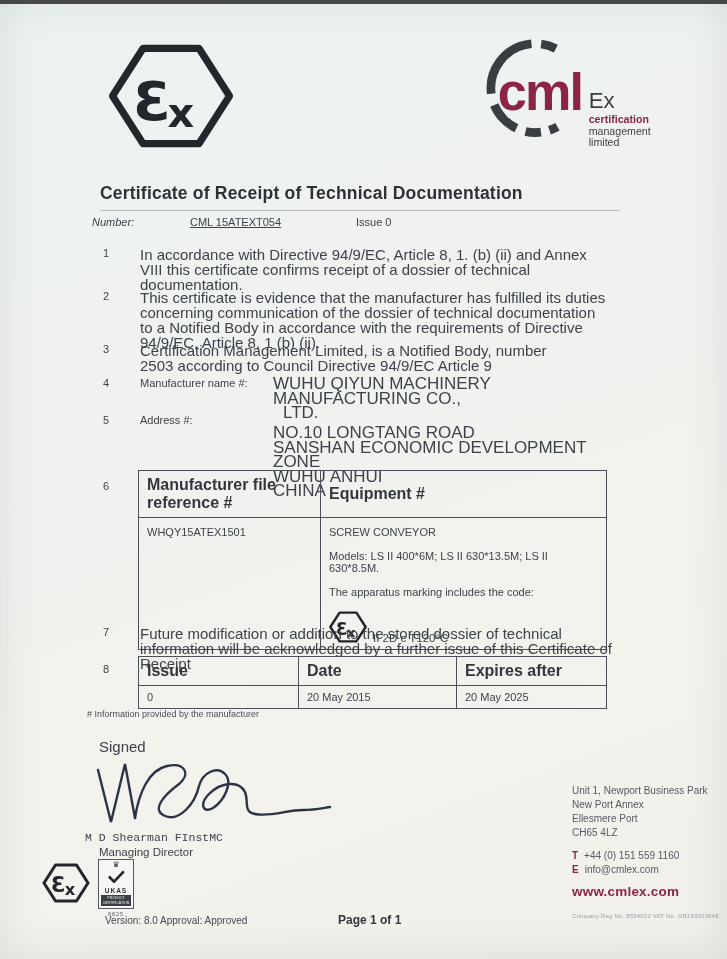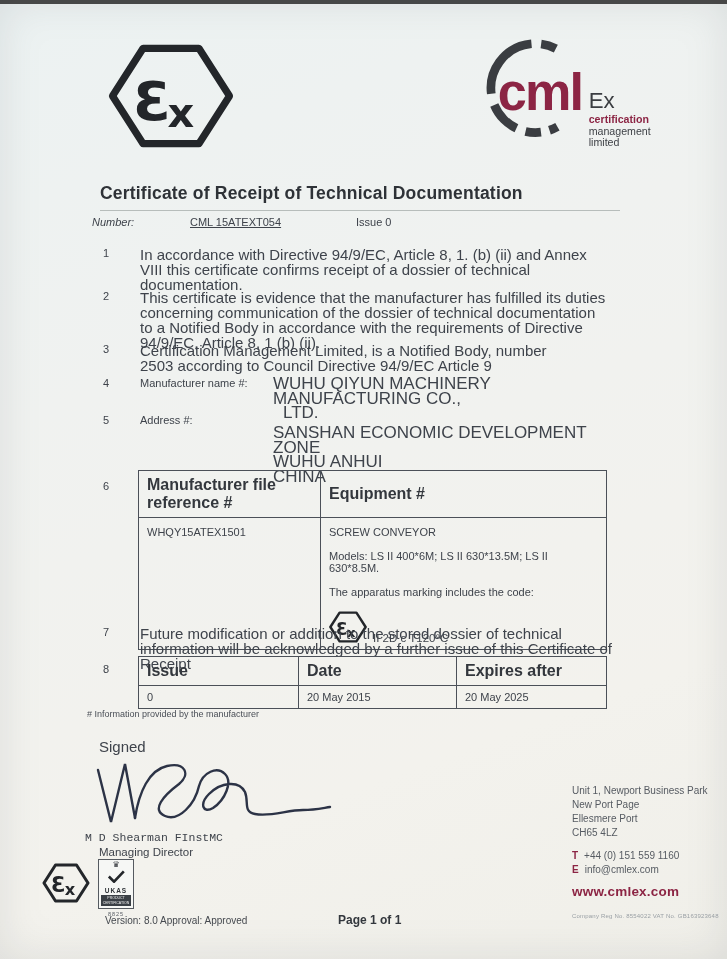--- a/index.html
+++ b/index.html
@@ -79,20 +79,21 @@
   <div class="abs num" style="left:103px;top:377px;">4</div>
   <div class="abs lbl" style="left:140px;top:377px;">Manufacturer name #:</div>
   <div class="abs caps" style="left:273px;top:377px;width:340px;">
     <div>WUHU QIYUN MACHINERY MANUFACTURING CO.,</div>
     <div style="margin-left:10px;">LTD.</div>
   </div>
 
   <div class="abs num" style="left:103px;top:414px;">5</div>
   <div class="abs lbl" style="left:140px;top:414px;">Address #:</div>
   <div class="abs caps" style="left:273px;top:426px;width:340px;">
+    <div>NO.10 LONGTANG ROAD</div>
     <div>SANSHAN ECONOMIC DEVELOPMENT ZONE</div>
     <div>WUHU ANHUI</div>
     <div>CHINA</div>
   </div>
 
   <div class="abs num" style="left:103px;top:480px;">6</div>
   <table class="abs t6" style="left:138px;top:470px;">
     <colgroup>
         <col style="width:182px;">
         <col style="width:286px;">
@@ -175,21 +176,21 @@
       <div class="ukas-cap">PRODUCT CERTIFICATION</div>
     </div>
     <div class="ukas-num">8825</div>
   </div>
 
   <div class="abs version" style="left:105px;top:915px;">Version: 8.0  Approval: Approved</div>
   <div class="abs pagenum" style="left:338px;top:913px;">Page 1 of 1</div>
 
   <div class="abs contact" style="left:572px;top:784px;width:150px;">
     <div>Unit 1, Newport Business Park</div>
-    <div>New Port Page</div>
+    <div>New Port Annex</div>
     <div>Ellesmere Port</div>
     <div>CH65 4LZ</div>
     <div class="tel-row">
       <span class="lead">T</span><span>+44 (0) 151 559 1160</span>
     </div>
     <div>
       <span class="lead">E</span><span>info@cmlex.com</span>
     </div>
     <div class="website">www.cmlex.com</div>
     <div class="regline">Company Reg No. 8554022   VAT No. GB163923648</div>

